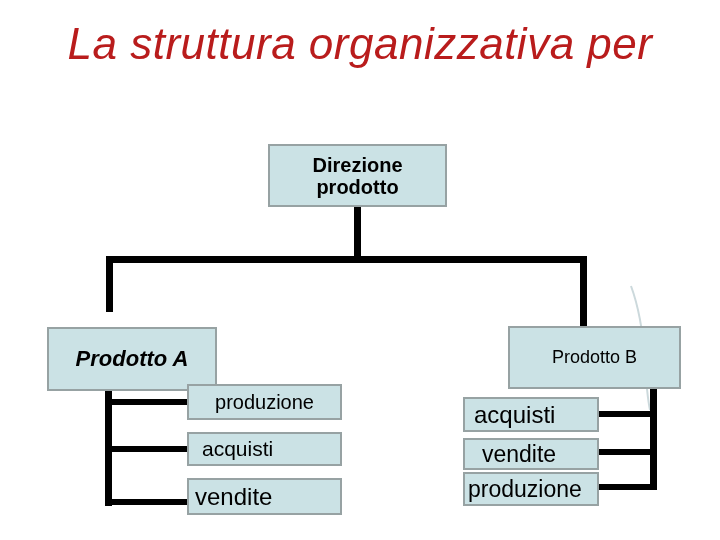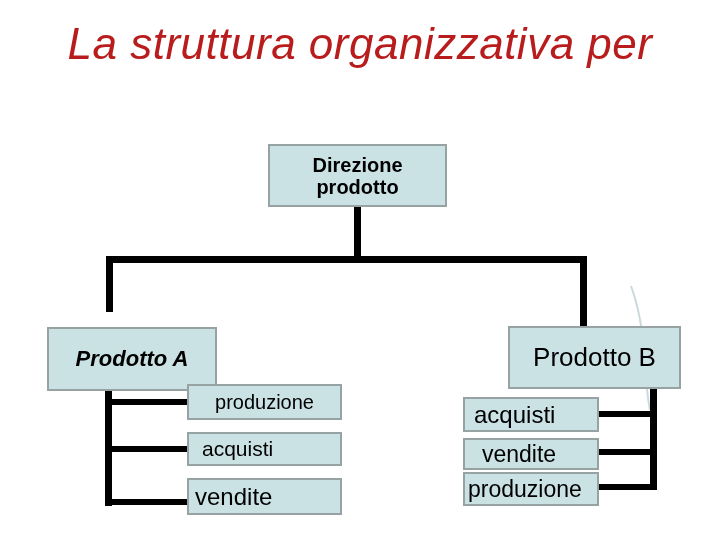--- a/index.html
+++ b/index.html
@@ -17,21 +17,21 @@
     border:2px solid #97a2a3; color:#000; display:flex; align-items:center;
     z-index:3; white-space:nowrap;
   }
   .center { justify-content:center; text-align:center; white-space:normal; }
   .line { position:absolute; background:#000000; z-index:2; }
   .annotation { position:absolute; top:0; left:0; z-index:1; }
 
   
   #root        { left:268px; top:144px; width:179px; height:63px; font-weight:bold; font-size:20px; line-height:22px; }
   #prodottoA   { left:47px;  top:312px; width:170px; height:64px; font-weight:bold; font-style:italic; font-size:22px;margin-top:15px; }
-  #prodottoB   { left:508px; top:326px; width:173px; height:63px; font-size:26px; }
+  #prodottoB   { left:508px; top:326px; width:173px; height:63px; font-size:18px; }
   #a-dep1      { left:187px; top:384px; width:155px; height:36px; font-size:20px; justify-content:center; }
   #a-dep2      { left:187px; top:432px; width:155px; height:34px; font-size:21px; padding-left:13px; }
   #a-dep3      { left:187px; top:478px; width:155px; height:37px; font-size:24px; padding-left:6px; }
   #b-dep1      { left:463px; top:397px; width:136px; height:35px; font-size:24px; padding-left:9px; }
   #b-dep2      { left:463px; top:438px; width:136px; height:32px; font-size:23px; padding-left:17px; }
   #b-dep3      { left:463px; top:472px; width:136px; height:34px; font-size:23px; padding-left:3px; }
 
   
   #c-root-stub   { left:354px; top:206px; width:7px;   height:56px; }
   #c-horizontal  { left:106px; top:256px; width:481px; height:7px;  }

